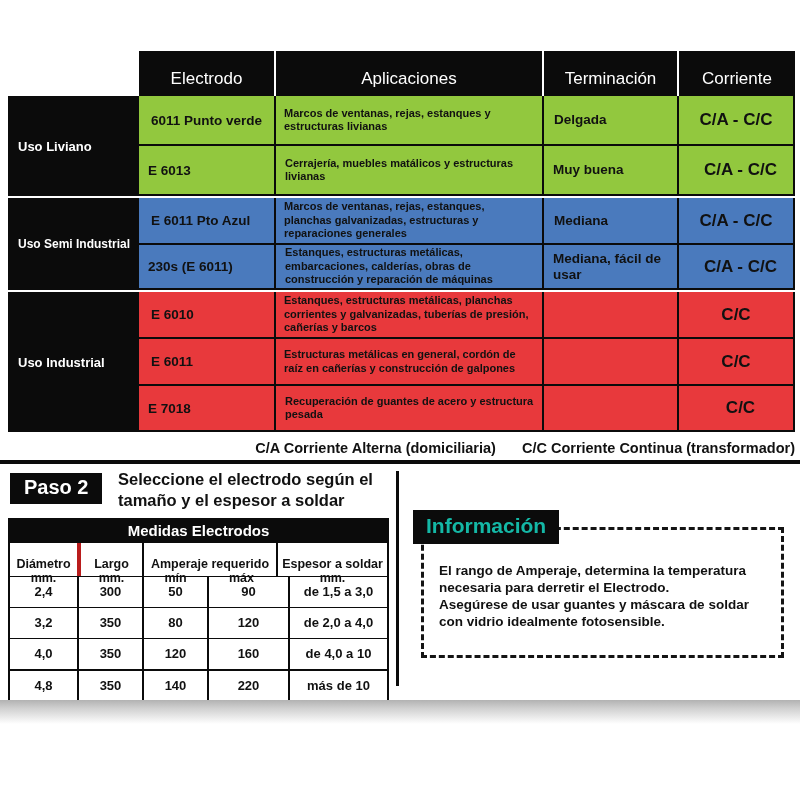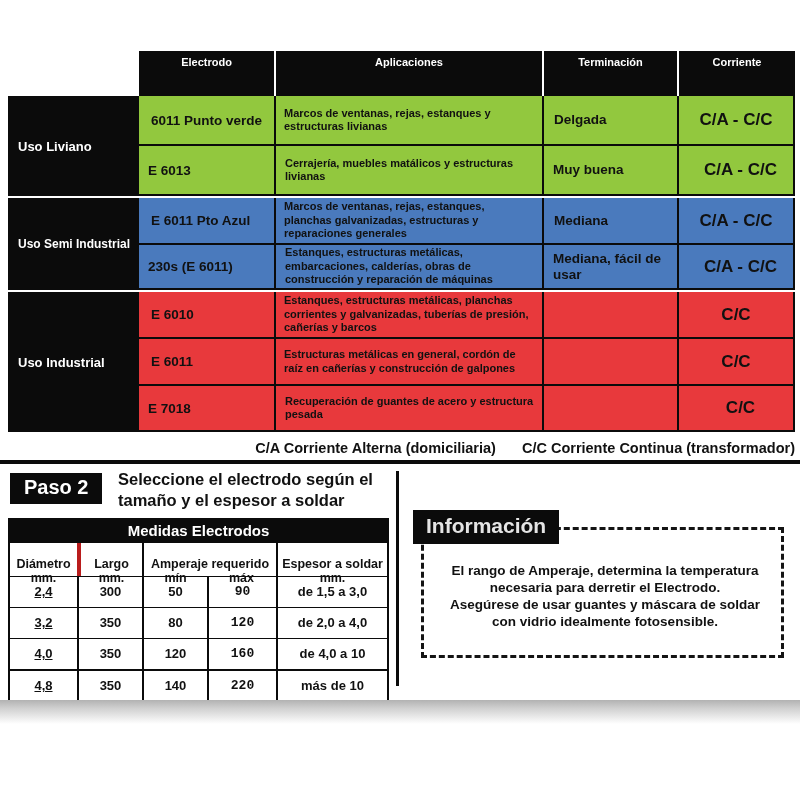--- a/index.html
+++ b/index.html
@@ -9,22 +9,22 @@
     background: #ffffff;
     font-family: "Liberation Sans", sans-serif;
     color: #111;
     overflow: hidden;
   }
 
   
   .etable { position: absolute; left: 8px; top: 51px; width: 787px; }
   .ehead { display: flex; gap: 2px; margin-left: 131px; height: 45px; background: #fff; }
   .ehead .hcell {
-    background: #0b0b0b; color: #fff; font-weight: bold; font-size: 11px;
-    text-align: center; padding-top: 5px;
+    background: #0b0b0b; color: #fff; font-weight: normal; font-size: 17px;
+    text-align: center; padding-top: 18px;
   }
   .h-el { width: 135px; } .h-ap { width: 266px; } .h-te { width: 133px; } .h-co { width: 116px; }
 
   .esec { display: flex; }
   .esec + .esec { margin-top: 2px; }
   .grp {
     width: 131px; background: #0b0b0b; color: #fff;
     display: flex; align-items: center; padding-left: 10px;
   }
   .grp span { font-weight: bold; font-size: 13px; white-space: nowrap; }
@@ -69,36 +69,36 @@
   .mhead { display: flex; height: 33px; font-weight: bold; font-size: 12.5px; text-align: center; }
   .mhead .two { padding-top: 14px; line-height: 14px; }
   .mc1 { width: 67px; } .mc2 { width: 65px; border-left: 4px solid #b91c1c; }
   .mc34 { width: 134px; border-left: 2px solid #0b0b0b; }
   .mc5 { flex: 1; border-left: 2px solid #0b0b0b; }
   .msub { display: flex; line-height: 15px; }
   .msub .mmin { width: 63px; } .msub .mmax { flex: 1; }
   .mrow { display: flex; height: 31px; border-top: 1px solid #0b0b0b;
           font-weight: bold; font-size: 13px; text-align: center; line-height: 30px; }
   .mrow:last-child { border-top: 2px solid #0b0b0b; }
-  .mrow .d1 { width: 67px; text-decoration: underline; } .mrow .d2 { width: 65px; border-left: 2px solid #0b0b0b; }
+  .mrow .d1 { width: 67px; } .mrow .d2 { width: 65px; border-left: 2px solid #0b0b0b; }
   .mrow .d3 { width: 65px; border-left: 2px solid #0b0b0b; }
-  .mrow .d4 { width: 69px; border-left: 2px solid #0b0b0b; font-family: Liberation Mono, monospace; }
+  .mrow .d4 { width: 81px; border-left: 2px solid #0b0b0b; }
   .mrow .d5 { flex: 1; border-left: 2px solid #0b0b0b; }
 
   
   .info-label {
     position: absolute; left: 413px; top: 510px; z-index: 2;
-    background: #0b0b0b; color: #e5e5e5; font-weight: bold; font-size: 21px;
+    background: #0b0b0b; color: #14b8a6; font-weight: bold; font-size: 21px;
     padding: 4px 13px 6px 13px;
   }
   .info-box {
     position: absolute; left: 421px; top: 527px; width: 363px; height: 131px; z-index: 1;
     border: 3px dashed #141414;
   }
-  .info-text { padding: 32px 10px 0 15px; font-weight: bold; font-size: 13.5px; line-height: 17px; text-align: center; }
+  .info-text { padding: 32px 10px 0 15px; font-weight: bold; font-size: 13.5px; line-height: 17px; }
 
   
   .page-shadow {
     position: absolute; left: 0; top: 700px; width: 800px; height: 24px;
     background: linear-gradient(180deg, #b2b2b2 0%, #d0d0d0 35%, #ffffff 100%);
   }
 </style>
 </head>
 <body>
 

